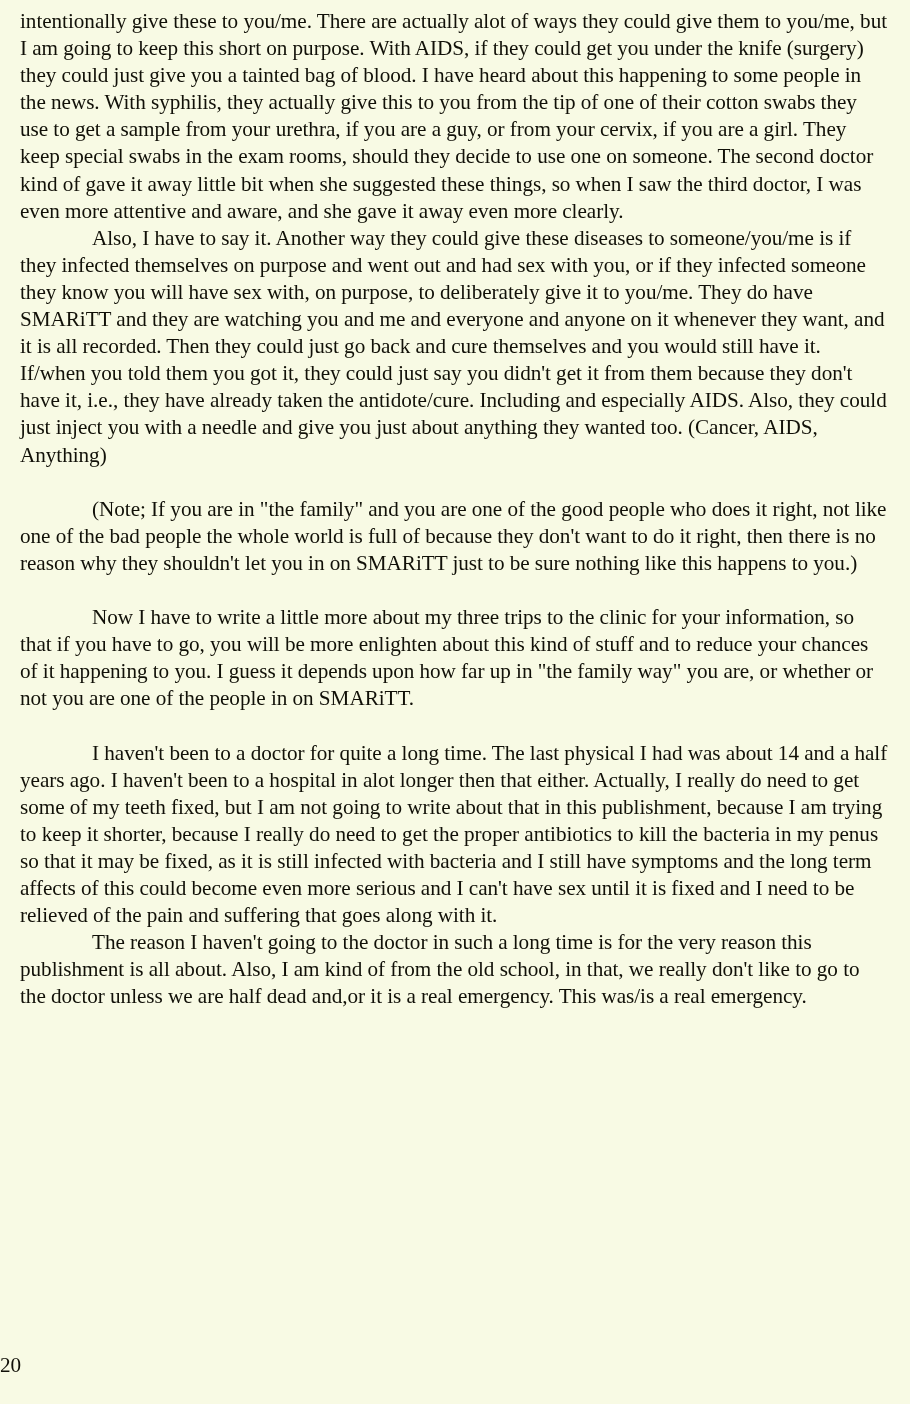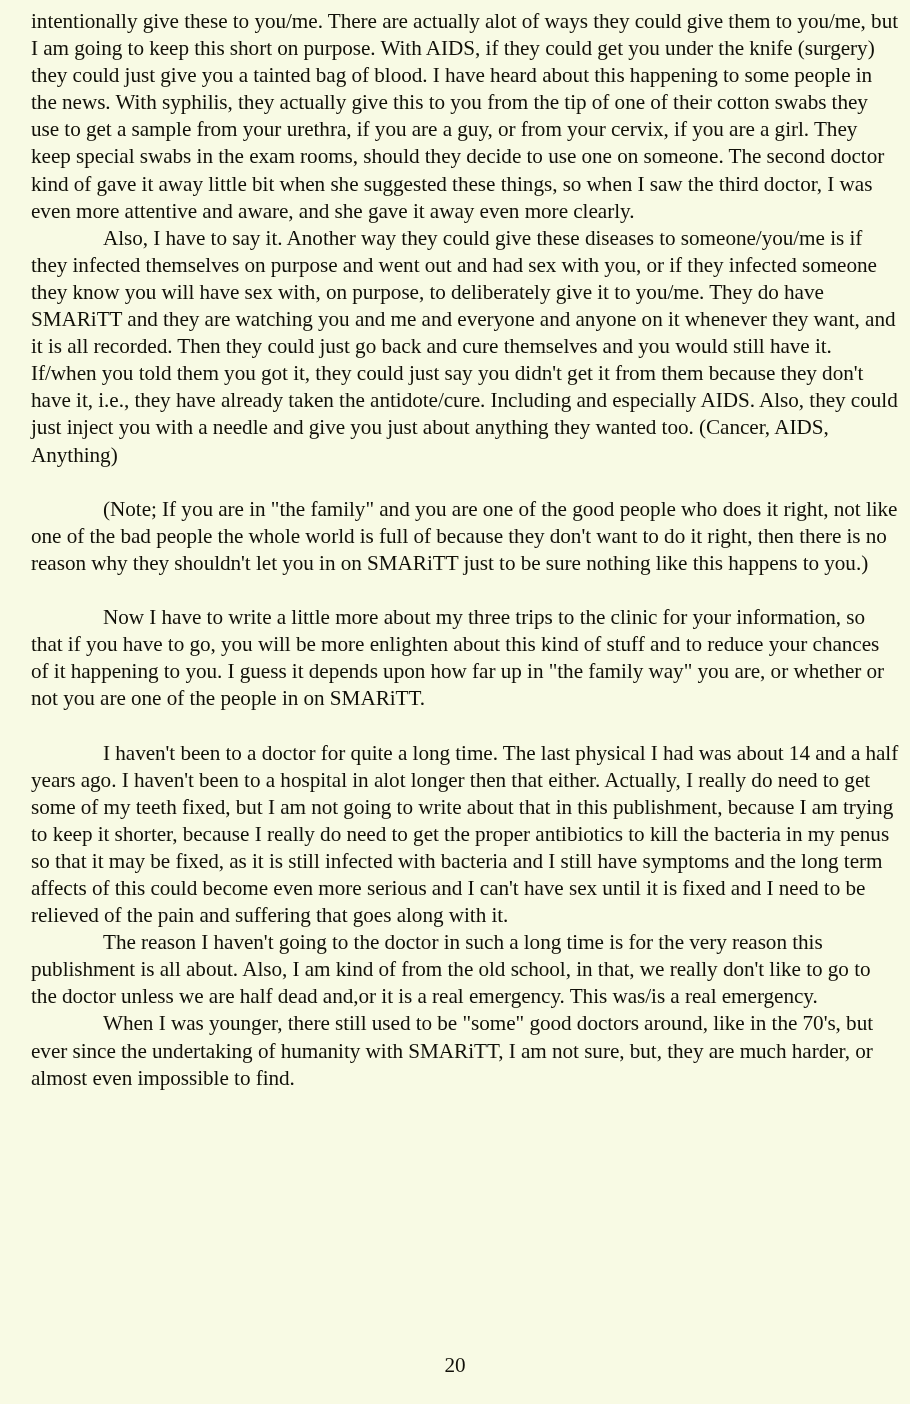--- a/index.html
+++ b/index.html
@@ -24,40 +24,38 @@
   .textbody {
     position: absolute;
     left: 20px;
     top: 8px;
     width: 868px;
     font-size: 21.2px;
     line-height: 27.1px;
     text-align: left;
     letter-spacing: -0.05px;
     word-spacing: 0px;
-    margin-left: 11px;
   }
   .para {
     margin: 0;
     padding: 0;
     white-space: normal;
   }
   .para.indent {
     text-indent: 72px;
   }
   .blankline {
     height: 27.1px;
     line-height: 27.1px;
   }
   .pagenum {
     position: absolute;
     left: 0;
     top: 1352px;
     width: 910px;
-    text-align: center;
     font-size: 21.2px;
     line-height: 27.1px;
   }
 </style>
 </head>
 <body>
 
 <div class="page">
 
   <div class="textbody">
@@ -73,19 +71,18 @@
     <div class="blankline">&nbsp;</div>
 
     <p class="para indent">Now I have to write a little more about my three trips to the clinic for your information, so that if you have to go, you will be more enlighten about this kind of stuff and to reduce your chances of it happening to you. I guess it depends upon how far up in "the family way" you are, or whether or not you are one of the people in on SMARiTT.</p>
 
     <div class="blankline">&nbsp;</div>
 
     <p class="para indent">I haven't been to a doctor for quite a long time. The last physical I had was about 14 and a half years ago. I haven't been to a hospital in alot longer then that either. Actually, I really do need to get some of my teeth fixed, but I am not going to write about that in this publishment, because I am trying to keep it shorter, because I really do need to get the proper antibiotics to kill the bacteria in my penus so that it may be fixed, as it is still infected with bacteria and I still have symptoms and the long term affects of this could become even more serious and I can't have sex until it is fixed and I need to be relieved of the pain and suffering that goes along with it.</p>
 
     <p class="para indent">The reason I haven't going to the doctor in such a long time is for the very reason this publishment is all about. Also, I am kind of from the old school, in that, we really don't like to go to the doctor unless we are half dead and,or it is a real emergency. This was/is a real emergency.</p>
 
-    <p class="para indent">When I was younger, there still used to be "some" good doctors around, like in the 70's, but ever since the undertaking of humanity with SMARiTT, I am not sure, but, they are much harder, or almost even impossible to find.</p>
 
   </div>
 
   <div class="pagenum">20</div>
 
 </div>
 
 </body></html>

